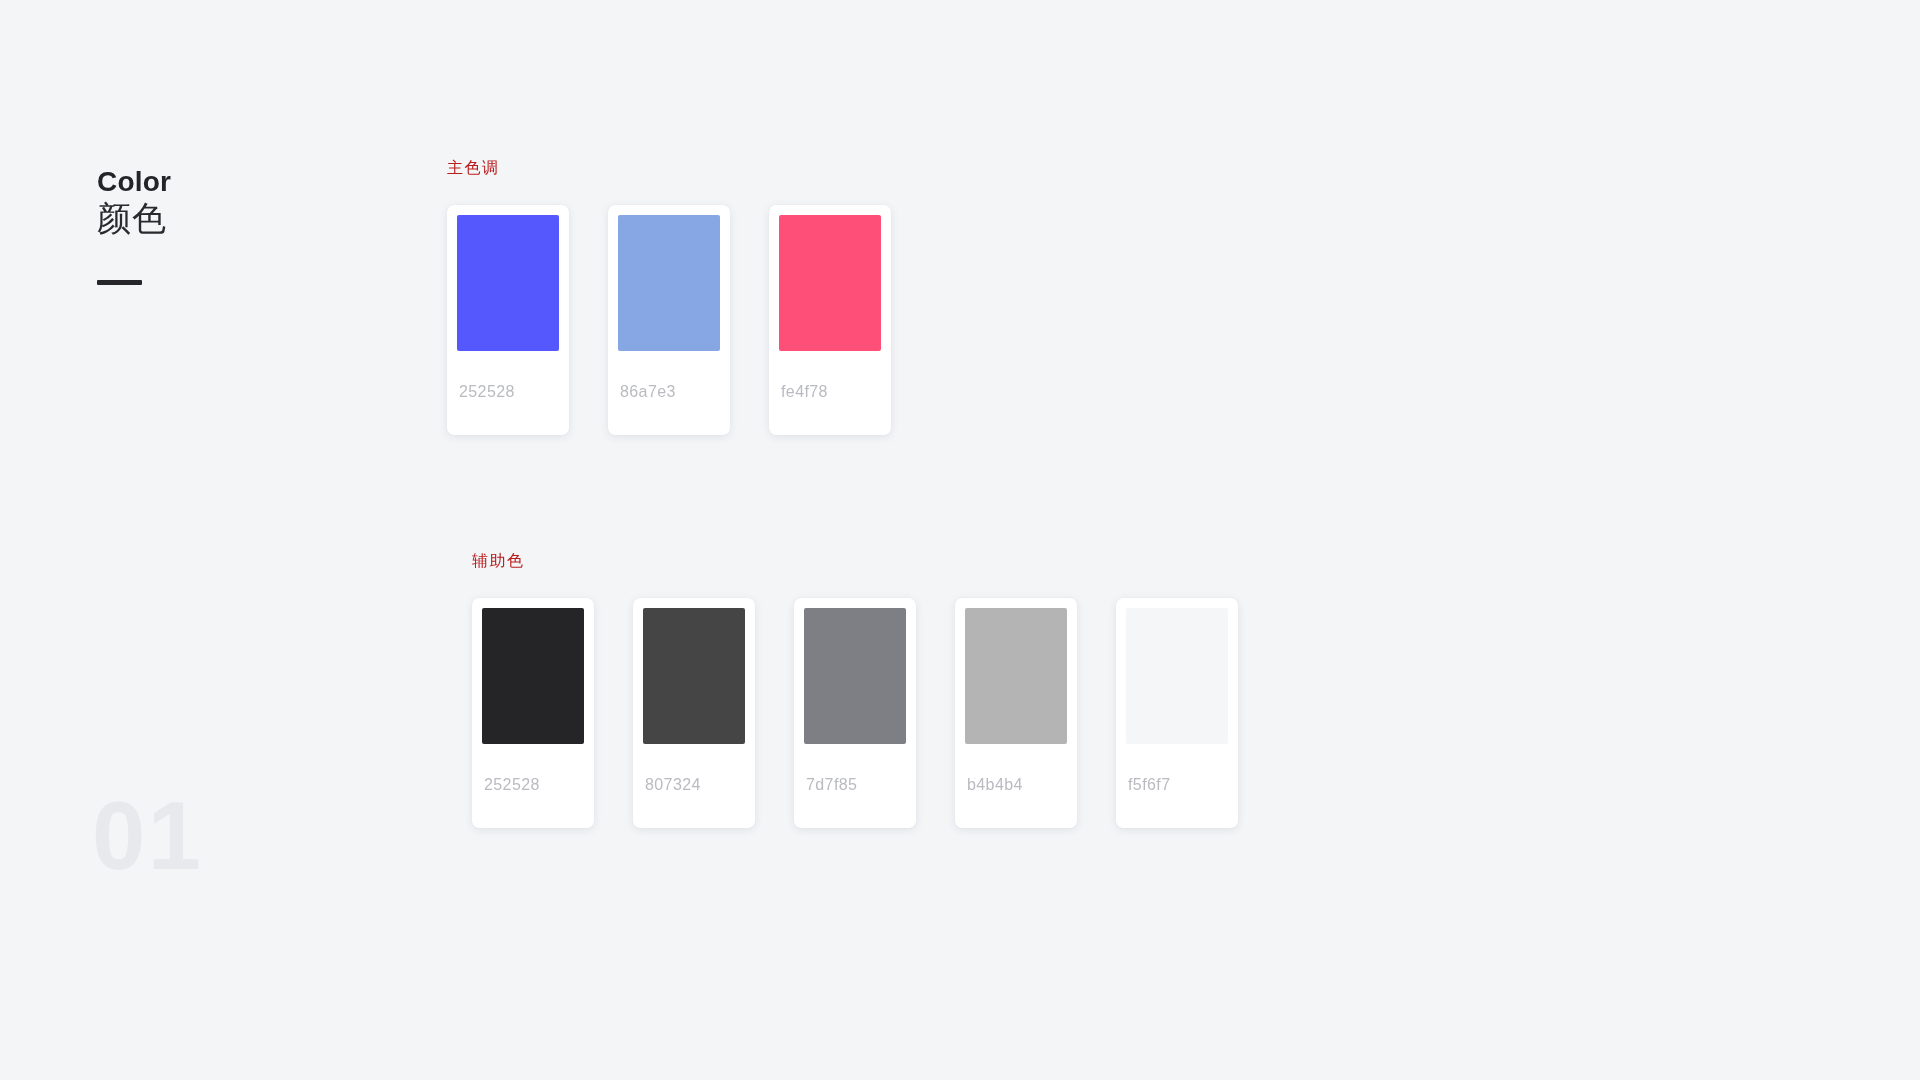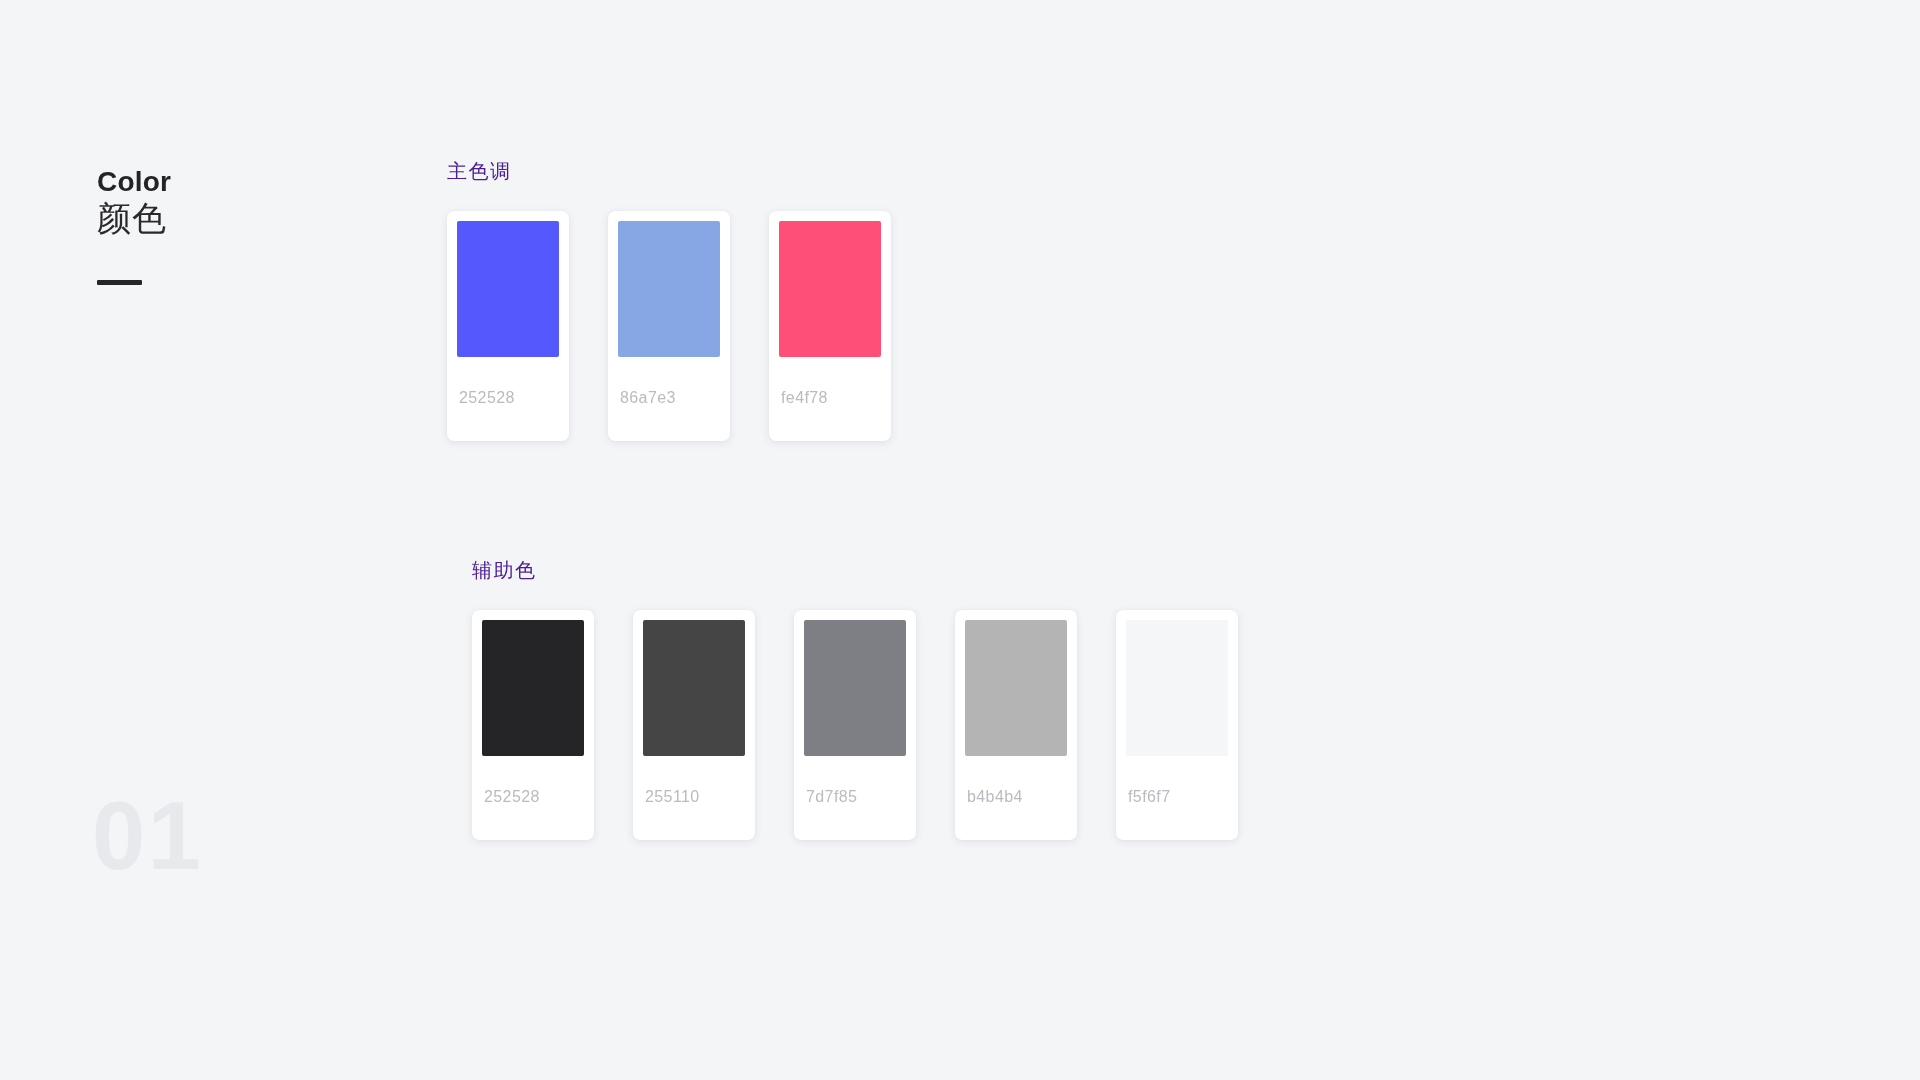--- a/index.html
+++ b/index.html
@@ -68,22 +68,22 @@
     top: 158px;
     width: 1300px;
   }
 
   .swatch-section + .swatch-section {
     margin-top: 80px;
     padding-left: 25px;
   }
 
   .section-label {
-    font-size: 20px;
-    color: #4c1d95;
+    font-size: 16px;
+    color: #b91c1c;
     letter-spacing: 1.5px;
     margin-bottom: 26px;
   }
 
   .swatch-row {
     display: flex;
     flex-wrap: wrap;
     gap: 0;
   }
 
@@ -145,21 +145,21 @@
     </div>
     <div class="swatch-section">
       <div class="section-label">辅助色</div>
       <div class="swatch-row">
         <div class="swatch-card">
           <div class="swatch-chip" style="background: rgb(37, 37, 40);"></div>
           <div class="swatch-hex">252528</div>
         </div>
         <div class="swatch-card">
           <div class="swatch-chip" style="background: rgb(69, 69, 69);"></div>
-          <div class="swatch-hex">255110</div>
+          <div class="swatch-hex">807324</div>
         </div>
         <div class="swatch-card">
           <div class="swatch-chip" style="background: rgb(125, 127, 133);"></div>
           <div class="swatch-hex">7d7f85</div>
         </div>
         <div class="swatch-card">
           <div class="swatch-chip" style="background: rgb(180, 180, 180);"></div>
           <div class="swatch-hex">b4b4b4</div>
         </div>
         <div class="swatch-card">

